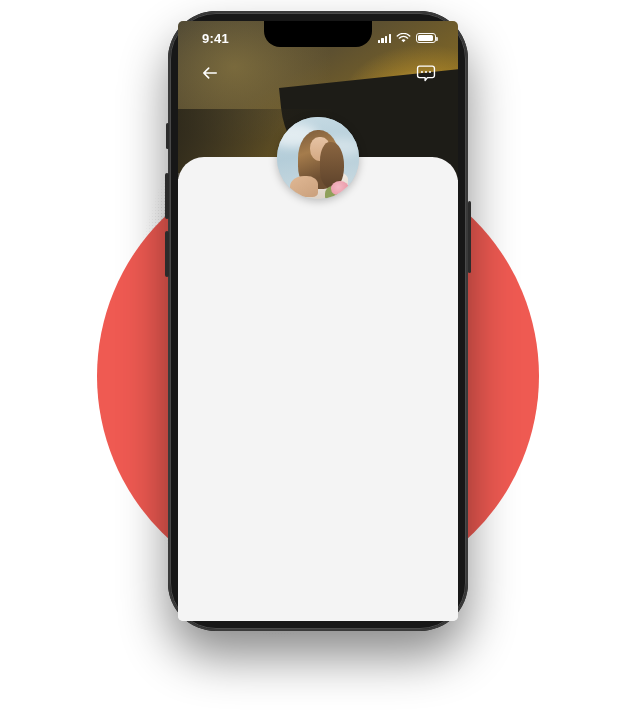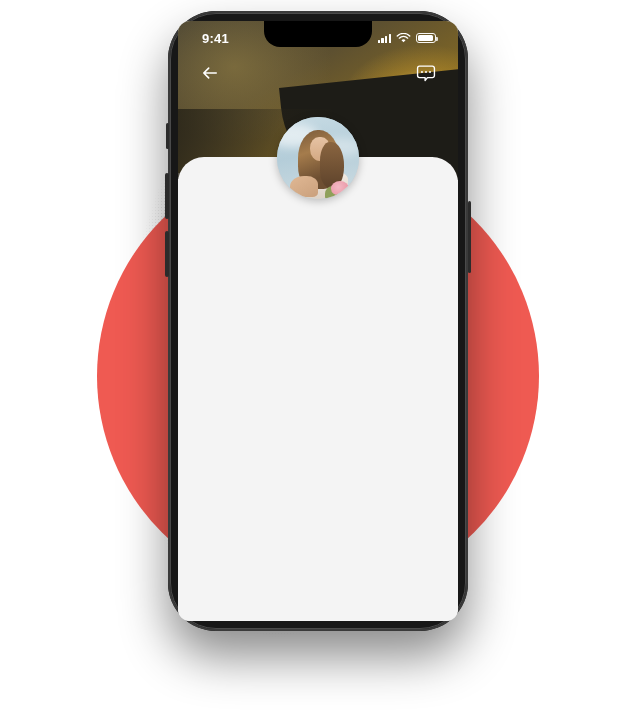--- a/index.html
+++ b/index.html
@@ -92,21 +92,21 @@
   }
   .btn-silent { left: -2.5px; top: 112px; width: 3px; height: 26px; }
   .btn-volup  { left: -3px;  top: 162px; width: 3.5px; height: 46px; }
   .btn-voldn  { left: -3px;  top: 220px; width: 3.5px; height: 46px; }
   .btn-power  { right: -3px; top: 190px; width: 3.5px; height: 72px; }
 
   .screen {
     position: relative;
     width: 100%;
     height: 100%;
-    border-radius: 12px;
+    border-radius: 5px;
     overflow: hidden;
     background: #f2f2f2;
   }
 
   
   .cover {
     position: absolute;
     left: 0; top: 0; right: 0;
     height: 152px;
     background:

